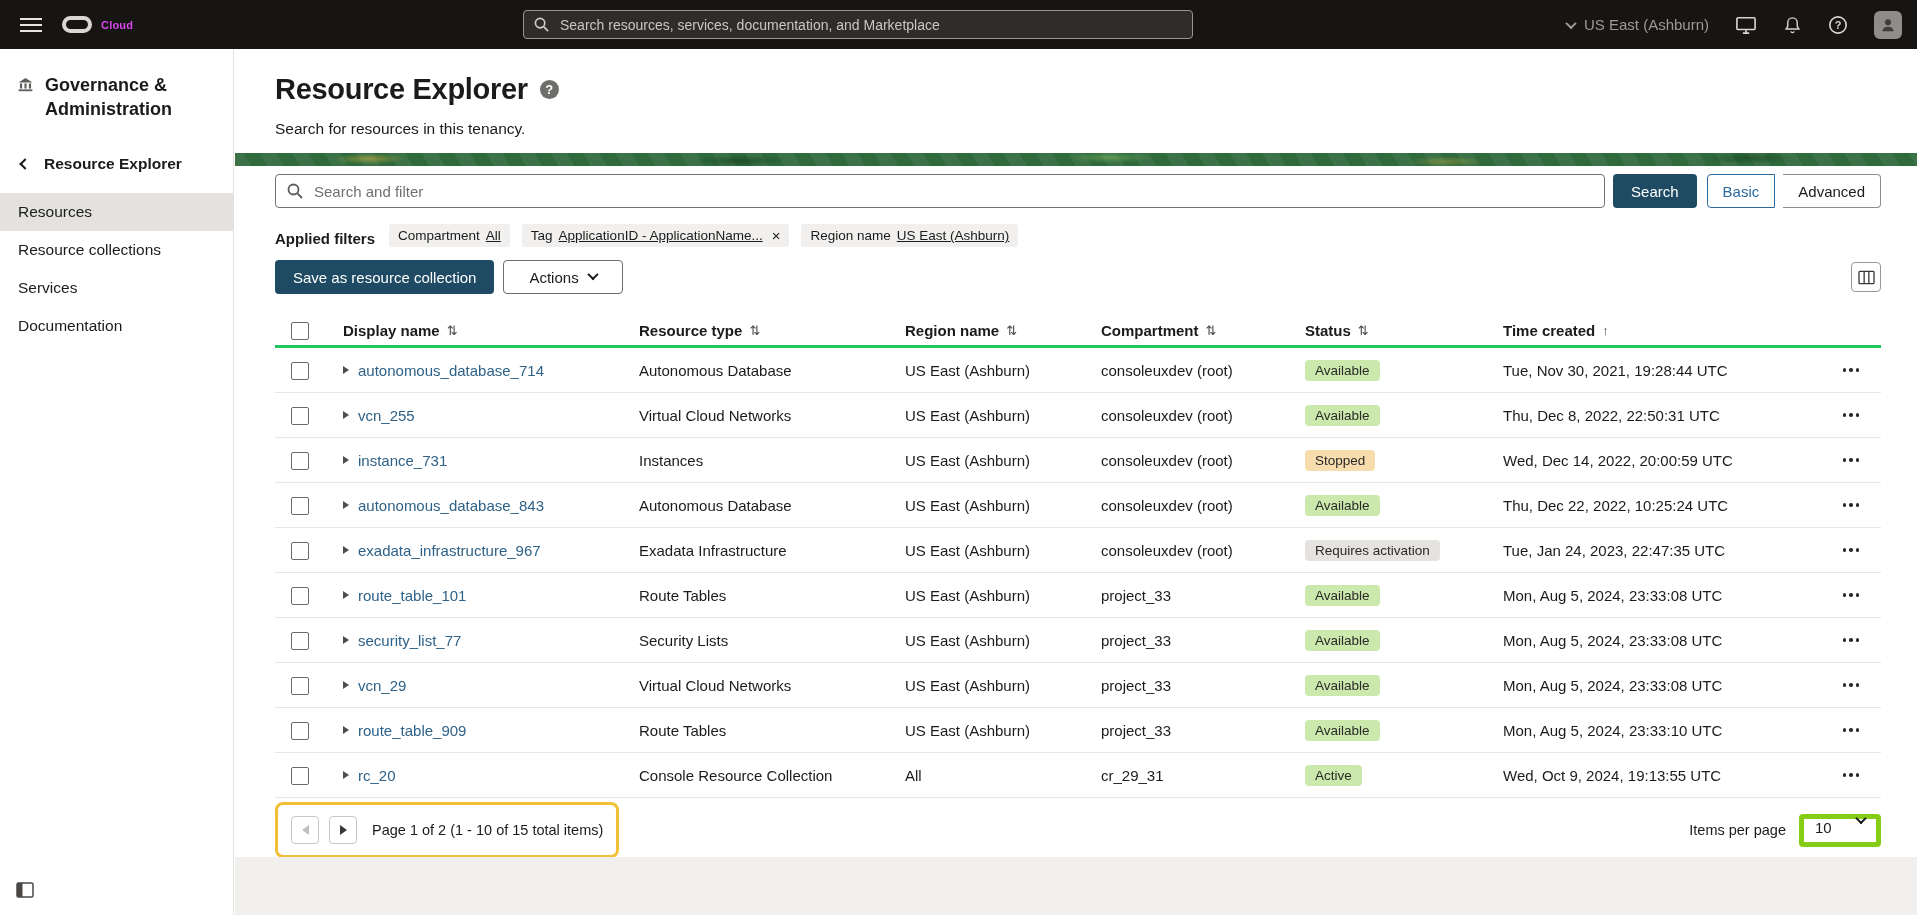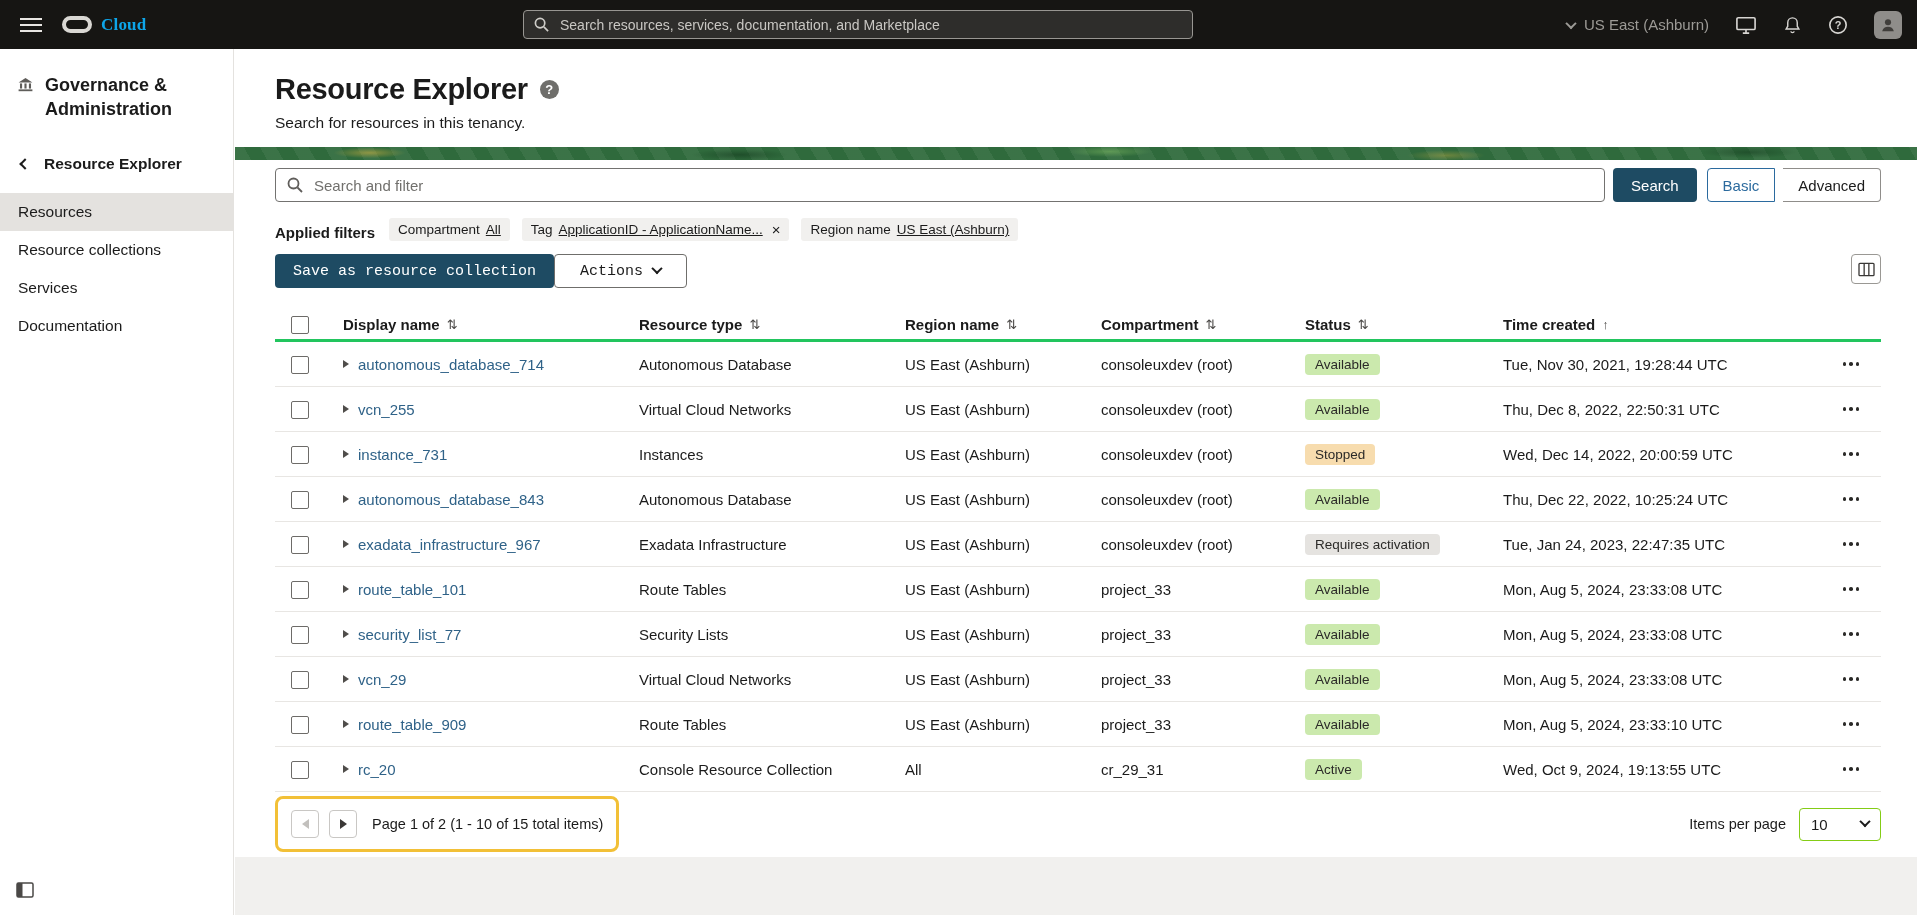--- a/index.html
+++ b/index.html
@@ -12,21 +12,21 @@
     --highlight:#f2c037; --link:#2f6288; --btn-dark:#1e4b63;
     --badge-green:#cbe9ad; --badge-orange:#f7dcae; --badge-gray:#e5e3e0;
   }
 
   
   .topbar{position:absolute;top:0;left:0;right:0;height:49px;background:#161513;display:flex;align-items:center;z-index:30;}
   .hamburger{margin-left:20px;width:22px;cursor:pointer;}
   .hamburger i{display:block;height:2px;background:#e8e6e3;margin:4px 0;}
   .brand{display:flex;align-items:center;margin-left:20px;gap:9px;cursor:pointer;}
   .o-pill{width:30px;height:17px;border:4px solid #d9d7d3;border-radius:9px;}
-  .brand-name{color:#0ea5e9;font-size:17px;font-weight:700;letter-spacing:.2px;font-family:Liberation Serif, serif;}
+  .brand-name{color:#d946ef;font-size:11px;font-weight:700;letter-spacing:.2px;}
   .tb-search{position:absolute;left:523px;top:10px;width:670px;height:29px;}
   .tb-search input{width:100%;height:100%;background:#2e2d2b;border:1px solid #989692;border-radius:4px;color:#eab308;padding:0 12px 0 36px;font-size:14px;outline:none;font-family:inherit;}
   .tb-search input::placeholder{color:#c9c7c3;}
   .tb-search .mag{position:absolute;left:11px;top:7px;}
   .tb-right{position:absolute;right:15px;top:0;height:49px;display:flex;align-items:center;gap:26px;}
   .region{display:flex;align-items:center;gap:9px;color:#9c9a96;font-size:15px;cursor:pointer;}
   .chev{display:inline-block;width:8px;height:8px;border-right:2px solid currentColor;border-bottom:2px solid currentColor;transform:rotate(45deg) translate(-1px,-1px);}
   .tb-icon{cursor:pointer;display:flex;align-items:center;}
   .avatar{width:28px;height:28px;border-radius:6px;background:#8f8d8a;display:flex;align-items:center;justify-content:center;cursor:pointer;}
 
@@ -42,21 +42,21 @@
   .nav-item{height:38px;display:flex;align-items:center;padding-left:18px;font-size:15.5px;color:#1b1b1b;cursor:pointer;}
   .nav-item.active{background:#e4e2df;}
   .collapse-btn{position:absolute;left:16px;bottom:14px;cursor:pointer;}
 
   
   .main{position:absolute;top:49px;left:235px;right:0;bottom:0;background:#fff;overflow:hidden;}
   .page-head{padding:24px 36px 0 40px;}
   .h1-row{display:flex;align-items:center;gap:12px;}
   h1{font-size:29px;font-weight:700;letter-spacing:-.3px;color:#1b1b1b;}
   .help-badge{width:19px;height:19px;border-radius:50%;background:#6f6e6b;color:#fff;font-size:13px;font-weight:700;display:flex;align-items:center;justify-content:center;cursor:pointer;}
-  .subtitle{margin-top:8px;font-size:15.5px;color:#1b1b1b;}
+  .subtitle{margin-top:14px;font-size:15.5px;color:#1b1b1b;}
   .band{margin-top:15px;height:13px;background-color:#2f6a3c;background-image:
     radial-gradient(ellipse 60px 9px at 8% 45%, rgba(244,193,66,.45), transparent 60%),
     radial-gradient(ellipse 80px 10px at 30% 60%, rgba(18,56,28,.55), transparent 60%),
     radial-gradient(ellipse 70px 9px at 52% 35%, rgba(130,190,100,.5), transparent 60%),
     radial-gradient(ellipse 65px 9px at 72% 65%, rgba(244,193,66,.3), transparent 60%),
     radial-gradient(ellipse 80px 10px at 90% 40%, rgba(18,56,28,.5), transparent 60%),
     repeating-linear-gradient(60deg, rgba(255,255,255,.06) 0 14px, transparent 14px 28px);}
   .content{padding:8px 36px 0 40px;}
 
   
@@ -72,21 +72,21 @@
 
   
   .af-row{margin-top:16px;display:flex;align-items:flex-end;gap:14px;}
   .af-label{font-size:15px;font-weight:700;}
   .chips{display:flex;align-items:center;gap:12px;}
   .chip{display:inline-flex;align-items:center;gap:6px;height:23px;background:#f1f0ee;border-radius:3px;padding:0 9px;font-size:13.5px;color:#1b1b1b;cursor:default;}
   .chip .chip-val{text-decoration:underline;cursor:pointer;}
   .chip .chip-x{margin-left:3px;font-size:15px;line-height:1;cursor:pointer;}
 
   
-  .act-row{margin-top:13px;display:flex;font-family:Liberation Mono, monospace;}
+  .act-row{margin-top:13px;display:flex;align-items:center;gap:9px;}
   .btn-actions{background:#fff;border:1px solid #6f6e6b;color:#1b1b1b;padding:0 25px;gap:10px;}
   .btn-actions .chev{color:#1b1b1b;margin-top:-3px;}
   .col-picker{margin-left:auto;width:30px;height:30px;border:1px solid #9a9894;border-radius:4px;background:#fff;display:flex;align-items:center;justify-content:center;cursor:pointer;}
 
   
   .tbl{margin-top:22px;}
   .trow{display:grid;grid-template-columns:56px 296px 266px 196px 204px 198px 1fr 60px;align-items:center;border-bottom:1px solid #e8e6e3;}
   .thead{height:32px;border-bottom:3px solid #22c55e;font-weight:700;font-size:15px;}
   .tbody .trow{height:45px;font-size:15px;}
   .cell{padding-left:12px;white-space:nowrap;overflow:hidden;text-overflow:ellipsis;}
@@ -104,21 +104,21 @@
 
   
   .pagi-row{margin-top:4px;display:flex;align-items:center;}
   .pagi-hl{display:flex;align-items:center;gap:10px;padding:11px 13px;border:3px solid var(--highlight);border-radius:8px;}
   .pg-btn{width:28px;height:28px;border:1px solid #c9c7c4;border-radius:4px;background:#fff;display:flex;align-items:center;justify-content:center;cursor:pointer;}
   .tri-l{width:0;height:0;border-right:7px solid #c2c0bd;border-top:5px solid transparent;border-bottom:5px solid transparent;}
   .tri-r{width:0;height:0;border-left:7px solid #3a3836;border-top:5px solid transparent;border-bottom:5px solid transparent;}
   .pg-label{font-size:14.5px;margin-left:5px;}
   .ipp{margin-left:auto;display:flex;align-items:center;gap:13px;}
   .ipp-label{font-size:14.5px;}
-  .ipp-select{width:82px;height:33px;border:1px solid #84cc16;border-radius:4px;background:#fff;display:flex;align-items:center;justify-content:space-between;padding:0 11px;font-size:15px;cursor:pointer;}
+  .ipp-select{width:82px;height:33px;border:5px solid #84cc16;border-radius:4px;background:#fff;display:flex;align-items:flex-start;justify-content:space-between;padding:0 11px;font-size:15px;cursor:pointer;}
   .ipp-select .chev{color:#1b1b1b;margin-top:-3px;}
 
   .footer{position:absolute;left:0;right:0;bottom:0;height:58px;background:#f1f0ee;}
 </style>
 </head>
 <body>
 
 <header class="topbar">
   <div class="hamburger">
       <i></i>

